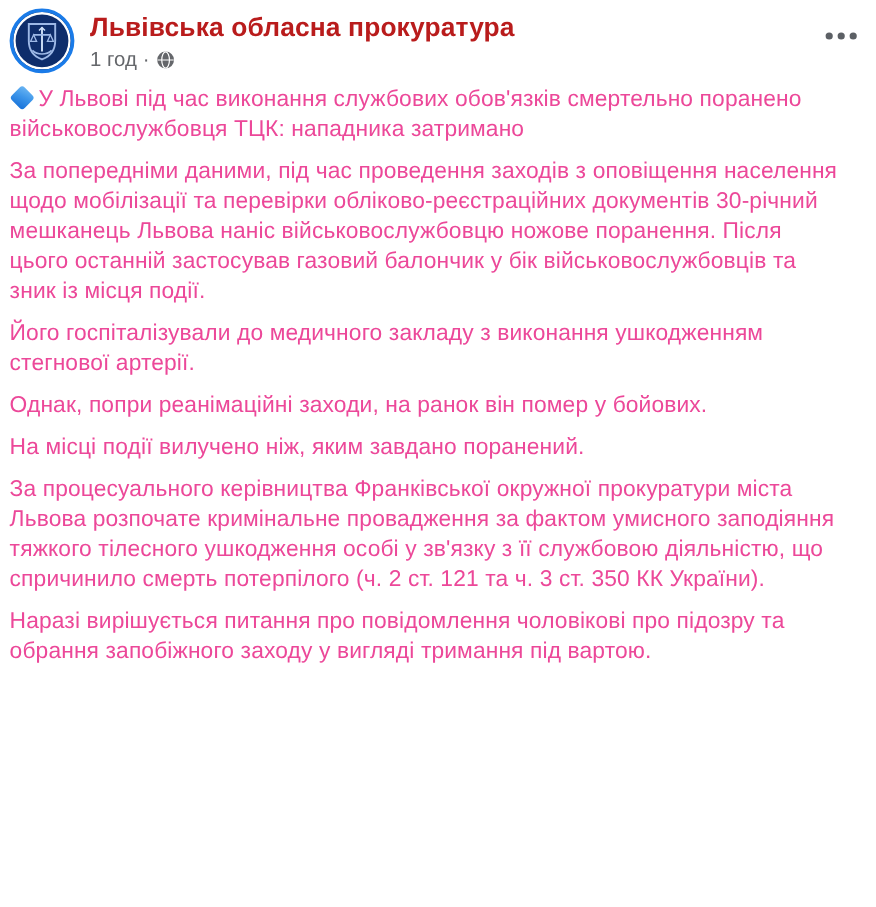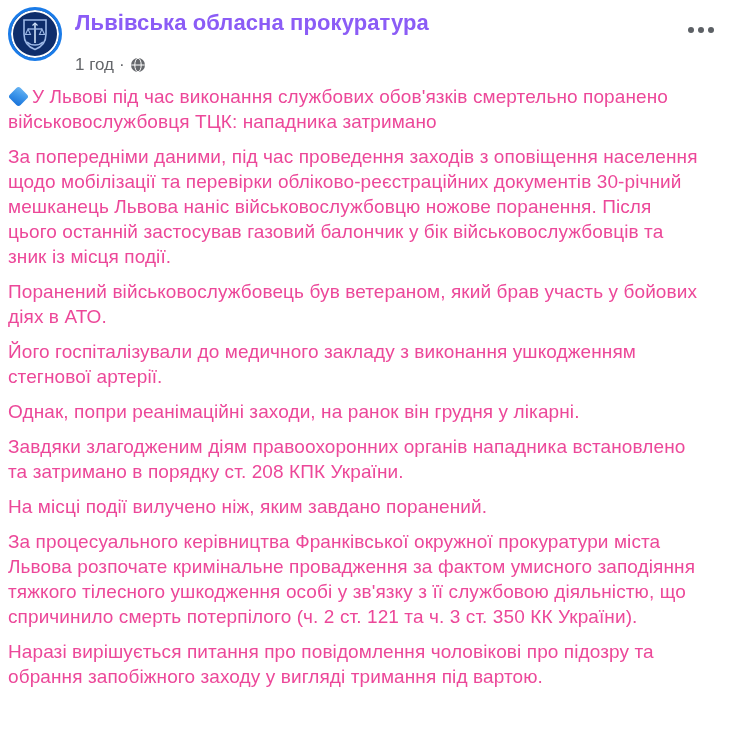--- a/index.html
+++ b/index.html
@@ -32,26 +32,26 @@
   .meta {
     flex: 1 1 auto;
     margin-left: 13px;
     padding-top: 2px;
     min-width: 0;
   }
   .page-name {
     font-size: 22px;
     font-weight: 700;
     line-height: 27px;
-    color: #8b5cf6;
+    color: #b91c1c;
     letter-spacing: 0.1px;
     cursor: pointer;
   }
   .sub-line {
-    margin-top: 18px;
+    margin-top: 3px;
     display: flex;
     align-items: center;
     gap: 5px;
     font-size: 17px;
     line-height: 21px;
     color: #65676b;
   }
   .sub-line .timestamp { cursor: pointer; }
   .sub-line .sep { color: #65676b; }
   .globe { display: inline-flex; align-items: center; }
@@ -140,22 +140,20 @@
       <span class="dot"></span>
       <span class="dot"></span>
       <span class="dot"></span>
     </div>
 
   </div>
 
   <div class="content" id="post-text">
       <p><span class="diamond"></span><span>У Львові під час виконання службових обов'язків смертельно поранено військовослужбовця ТЦК: нападника затримано</span></p>
       <p><span>За попередніми даними, під час проведення заходів з оповіщення населення щодо мобілізації та перевірки обліково-реєстраційних документів 30-річний мешканець Львова наніс військовослужбовцю ножове поранення. Після цього останній застосував газовий балончик у бік військовослужбовців та зник із місця події.</span></p>
-      <p><span>Поранений військовослужбовець був ветераном, який брав участь у бойових діях в АТО.</span></p>
       <p><span>Його госпіталізували до медичного закладу з виконання ушкодженням стегнової артерії.</span></p>
-      <p><span>Однак, попри реанімаційні заходи, на ранок він грудня у лікарні.</span></p>
-      <p><span>Завдяки злагодженим діям правоохоронних органів нападника встановлено та затримано в порядку ст. 208 КПК України.</span></p>
+      <p><span>Однак, попри реанімаційні заходи, на ранок він помер у бойових.</span></p>
       <p><span>На місці події вилучено ніж, яким завдано поранений.</span></p>
       <p><span>За процесуального керівництва Франківської окружної прокуратури міста Львова розпочате кримінальне провадження за фактом умисного заподіяння тяжкого тілесного ушкодження особі у зв'язку з її службовою діяльністю, що спричинило смерть потерпілого (ч. 2 ст. 121 та ч. 3 ст. 350 КК України).</span></p>
       <p><span>Наразі вирішується питання про повідомлення чоловікові про підозру та обрання запобіжного заходу у вигляді тримання під вартою.</span></p>
     </div>
 
 </div>
 
 </body></html>

